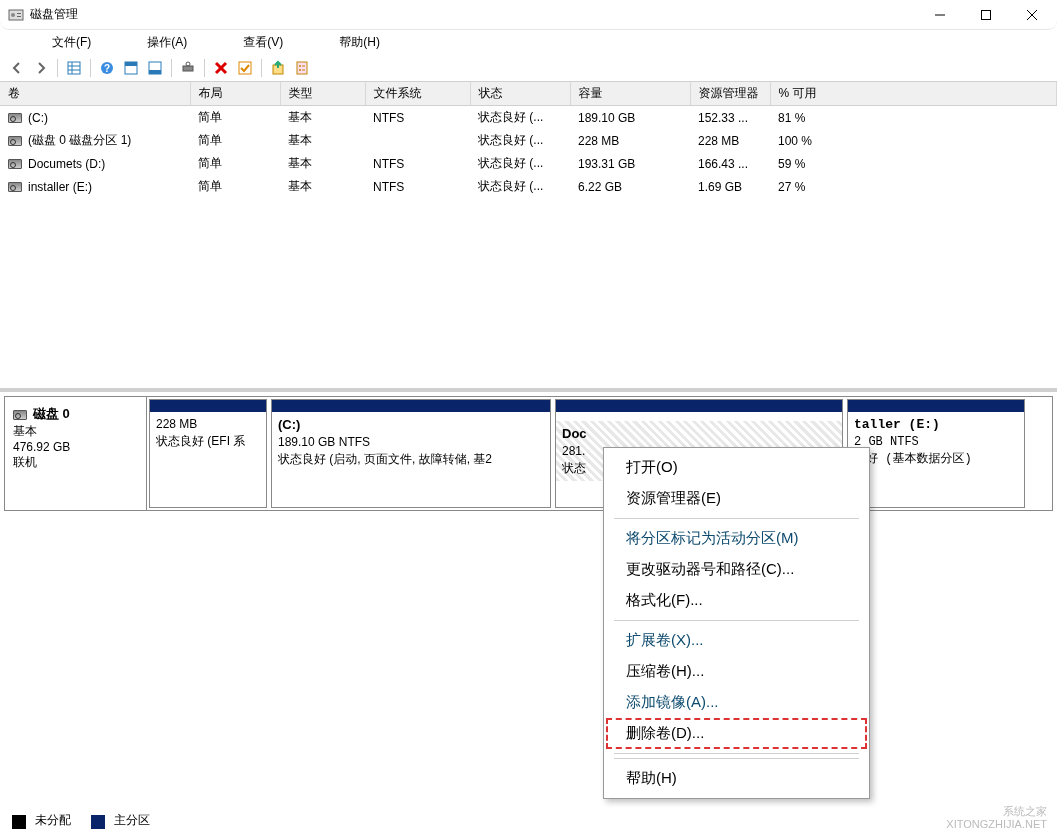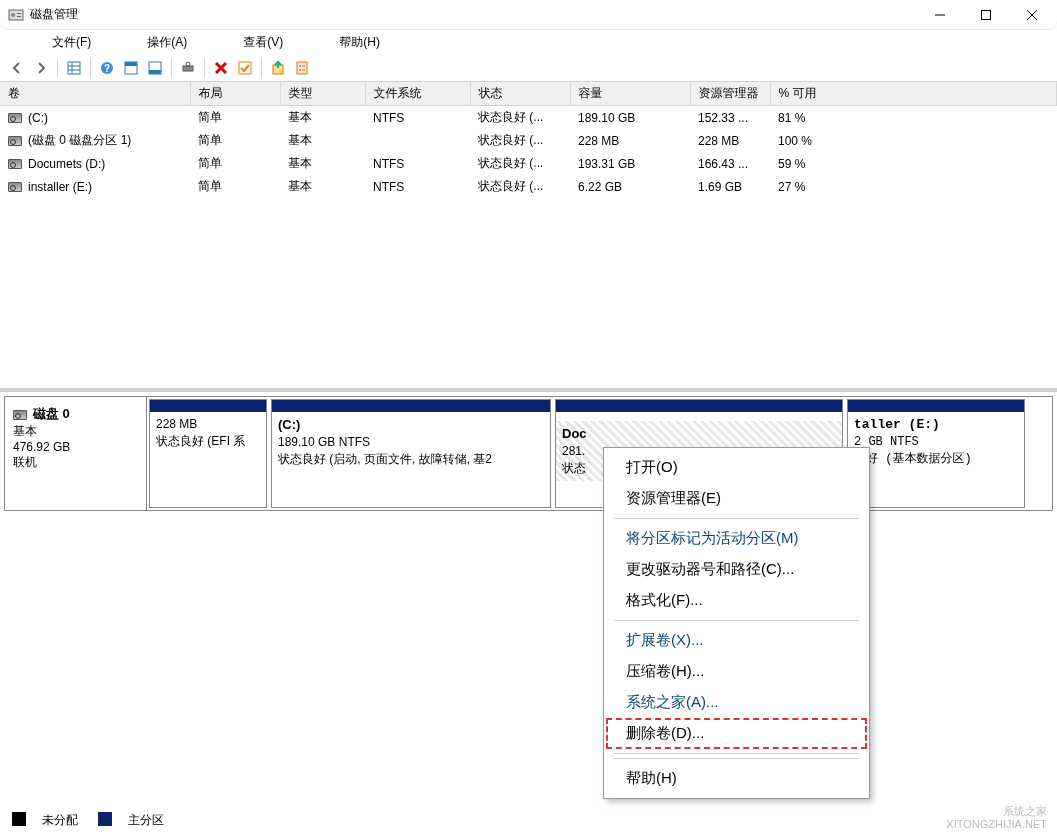--- a/index.html
+++ b/index.html
@@ -34,21 +34,21 @@
 .disk-header { width: 142px; border-right: 1px solid #888; padding: 8px; font-size: 12px; }
 .disk-header b { font-size: 13px; }
 .disk-parts { flex: 1; display: flex; }
 .part { border: 1px solid #888; margin: 2px; display: flex; flex-direction: column; overflow: hidden; }
 .part-stripe { height: 12px; background: #0a246a; }
 .part-body { padding: 4px 6px; font-size: 12px; line-height: 1.4; overflow: hidden; white-space: nowrap; }
 .part-body b { font-size: 13px; }
 .part.selected .part-body { background: repeating-linear-gradient(45deg, #e8e8e8, #e8e8e8 3px, #fff 3px, #fff 6px); margin-top: 9px; }
 
 .legend { position: absolute; bottom: 8px; left: 12px; display: flex; gap: 20px; font-size: 12px; align-items: center; }
-.legend-item { display: flex; align-items: flex-start; gap: 16px; }
+.legend-item { display: flex; align-items: flex-end; gap: 9px; }
 .swatch { width: 14px; height: 14px; }
 .swatch.black { background: #000; }
 .swatch.blue { background: #0a246a; }
 
 .context-menu { position: absolute; left: 603px; top: 447px; width: 267px; background: #fff; border: 1px solid #999; box-shadow: 3px 3px 6px rgba(0,0,0,0.25); padding: 4px 2px; z-index: 100; }
 .ctx-item { padding: 6px 20px; font-size: 15px; }
 .ctx-item.disabled { color: #0c4a6e; }
 .ctx-sep { height: 1px; background: #d0d0d0; margin: 4px 8px; }
 .ctx-item.highlight { border: 2px dashed #d33; padding: 4px 18px; }
 
@@ -275,21 +275,21 @@
 <div class="context-menu" id="ctx">
     <div class="ctx-item">打开(O)</div>
     <div class="ctx-item">资源管理器(E)</div>
     <div class="ctx-sep"></div>
     <div class="ctx-item disabled">将分区标记为活动分区(M)</div>
     <div class="ctx-item">更改驱动器号和路径(C)...</div>
     <div class="ctx-item">格式化(F)...</div>
     <div class="ctx-sep"></div>
     <div class="ctx-item disabled">扩展卷(X)...</div>
     <div class="ctx-item">压缩卷(H)...</div>
-    <div class="ctx-item disabled">系统之家(A)...</div>
+    <div class="ctx-item disabled">添加镜像(A)...</div>
     <div class="ctx-item highlight">删除卷(D)...</div>
     <div class="ctx-sep"></div>
     <div class="ctx-sep"></div>
     <div class="ctx-item">帮助(H)</div>
   </div>
 
 <div class="watermark">
   <div>系统之家</div>
   <div>XITONGZHIJIA.NET</div>
 </div>

